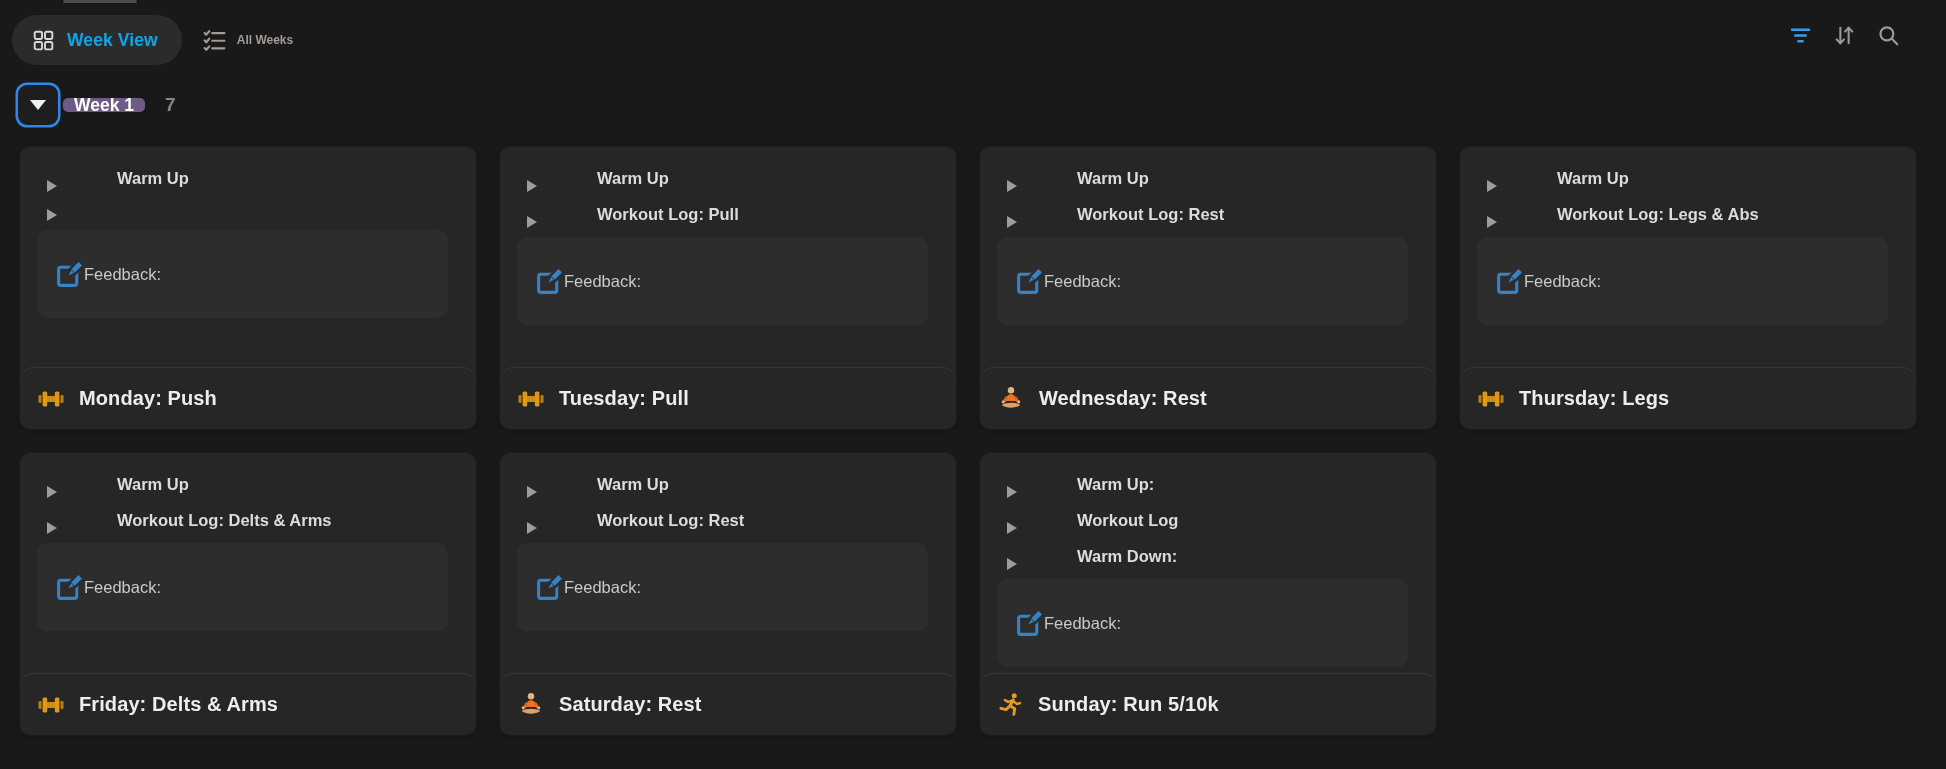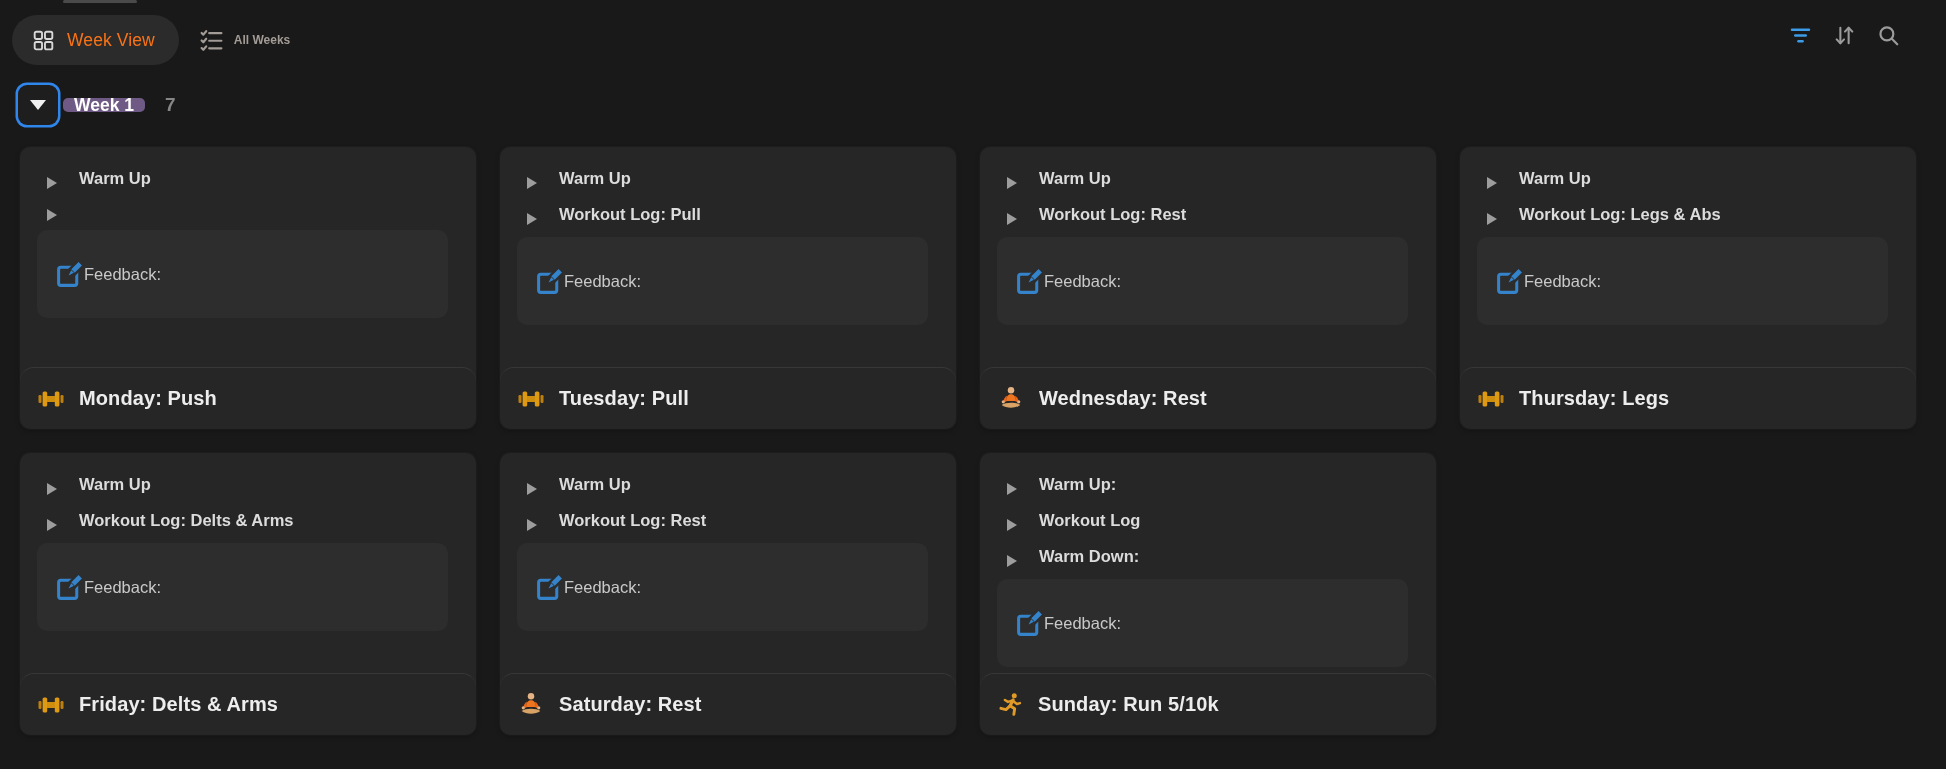--- a/index.html
+++ b/index.html
@@ -14,21 +14,21 @@
   
   .topline { position: absolute; left: 63px; top: 0; width: 74px; height: 3px; background: #4a4a4a; border-radius: 2px; }
 
   
   .toolbar { position: absolute; left: 12px; top: 15px; display: flex; align-items: center; }
   .view-pill {
     height: 50px; border-radius: 25px; background: #2b2b2b;
     display: flex; align-items: center; gap: 13px; padding: 0 24px 0 21px;
     cursor: pointer;
   }
-  .view-pill .label { font-size: 17.5px; font-weight: 400; color: #f97316; letter-spacing: .1px; }
+  .view-pill .label { font-size: 17.5px; font-weight: 700; color: #0ea5e9; letter-spacing: .1px; }
   .view-all {
     height: 50px; display: flex; align-items: center; gap: 11px; margin-left: 21px; cursor: pointer;
   }
   .view-all .label { font-size: 12px; font-weight: 600; color: #a29b96; }
 
   .actions { position: absolute; top: 24px; right: 46px; display: flex; align-items: center; gap: 21px; }
   .icon-btn { width: 23px; height: 23px; display: flex; align-items: center; justify-content: center; cursor: pointer; }
 
   
   .group-row { position: absolute; left: 18px; top: 85px; display: flex; align-items: center; }
@@ -49,21 +49,21 @@
   .grid {
     position: absolute; left: 20px; top: 147px;
     display: grid; grid-template-columns: repeat(4, 456px); grid-auto-rows: 282px; gap: 24px;
   }
   .card {
     background: #262626; border-radius: 10px; display: flex; flex-direction: column;
     box-shadow: 0 0 0 1px rgba(255,255,255,0.025), 0 2px 5px rgba(0,0,0,0.25);
     overflow: hidden; cursor: pointer;
   }
   .card-body { flex: 1 1 auto; padding-top: 18px; overflow: hidden; }
-  .trow { display: flex; align-items: center; padding: 0 30px 0 27px; margin-bottom: 9px; }
+  .trow { display: flex; align-items: flex-end; padding: 0 30px 0 27px; margin-bottom: 9px; gap: 38px; }
   .tri-col { flex: 0 0 32px; padding-top: 8px; }
   .tri { display: block; width: 0; height: 0; border-top: 6px solid transparent; border-bottom: 6px solid transparent; border-left: 10px solid #9d9d9d; }
   .tlabel { font-size: 16.5px; font-weight: 700; color: #dcdcdc; line-height: 27px; max-width: 360px; }
 
   .fb {
     margin: 8px 28px 0 17px; height: 88px; border-radius: 10px; background: #2d2d2d;
     display: flex; align-items: center; padding-left: 18px;
   }
   .fb-label { font-size: 16.5px; font-weight: 400; color: #c9c9c9; }
 

